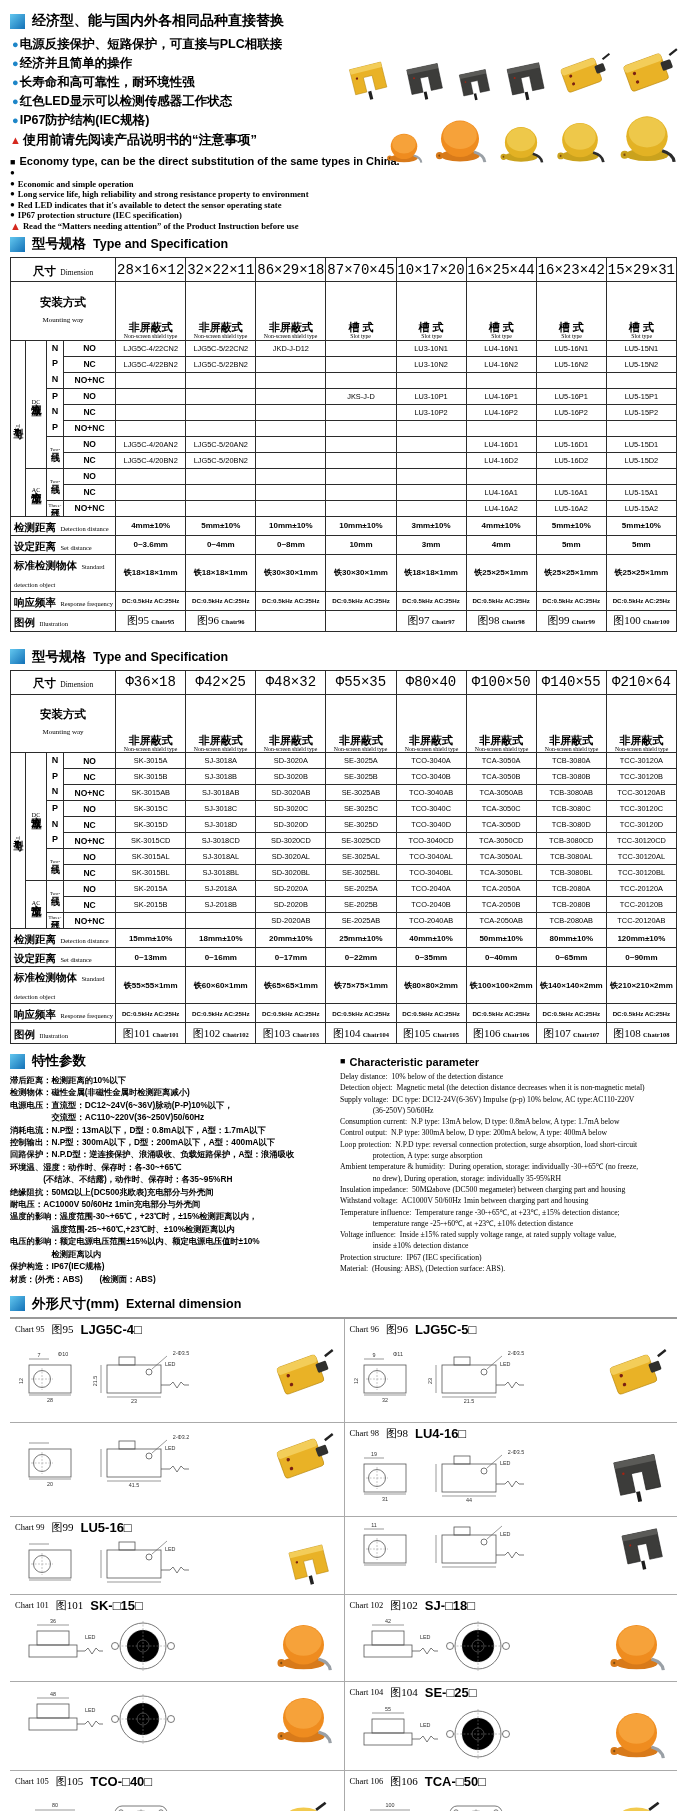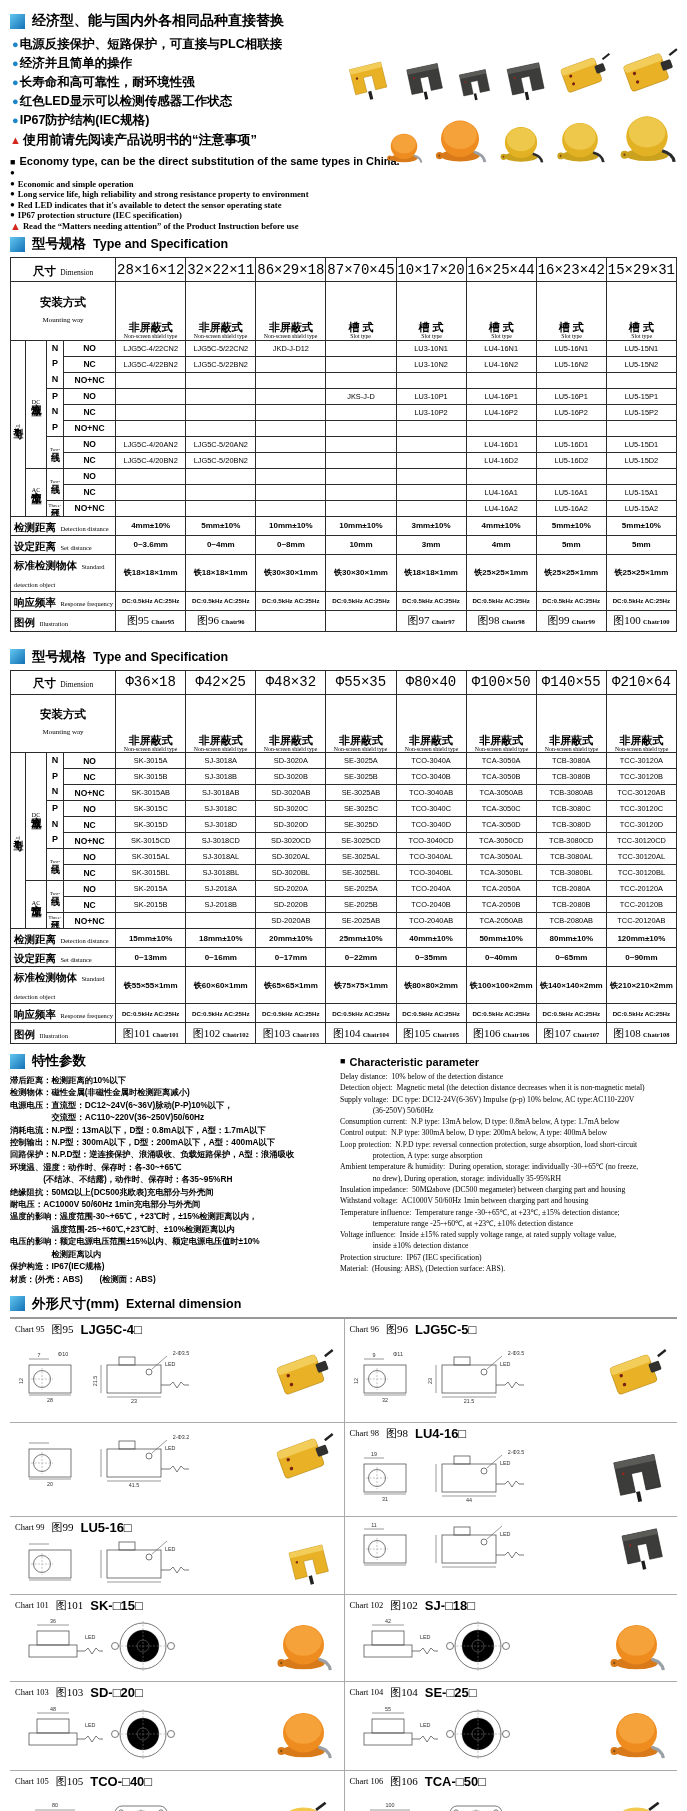--- a/index.html
+++ b/index.html
@@ -1136,25 +1136,20 @@
      <ellipse cx="45" cy="61" rx="27" ry="8" fill="#d87a1a"></ellipse>
      <ellipse cx="45" cy="38" rx="26" ry="25" fill="#ef8c1f"></ellipse>
      <ellipse cx="45" cy="33" rx="23" ry="19" fill="#f6a23a"></ellipse>
      <path d="M64 56 q14 4 15 14" stroke="#9aa0a6" stroke-width="4" fill="none"></path>
             </svg></div>
         </div>
       </div>
     </div>
     <div class="grid-row" style="height: 88px;">
       <div class="gcell">
-        <div class="cell-head">
-          <span class="chart-en">Chart 103</span>
-          <span class="chart-cn">图103</span>
-          <span class="model">SD-□20□</span>
-        </div>
         <div class="cell-body" style="height: 68px;">
           <div class="draw">
             <svg width="215" height="62" viewBox="0 0 215 62" xmlns="http://www.w3.org/2000/svg">
               <rect x="22" y="16" width="32" height="14" stroke="#555" fill="none" stroke-width="0.8"></rect>
               <rect x="14" y="30" width="48" height="12" stroke="#555" fill="none" stroke-width="0.8"></rect>
         <line x1="22" y1="10" x2="54" y2="10" stroke="#555" stroke-width="0.6"></line>
         <path d="M62 36 h8 l3 -3 l4 6 l4 -6 l3 3 h4" stroke="#555" fill="none" stroke-width="0.8"></path>
         <circle cx="128" cy="31" r="23" stroke="#555" fill="none" stroke-width="0.8"></circle>
               <circle cx="128" cy="31" r="16" stroke="#888" stroke-width="0.5" stroke-dasharray="2,1.5"></circle>
               <circle cx="128" cy="31" r="6" stroke="#555" fill="none" stroke-width="0.8"></circle>

